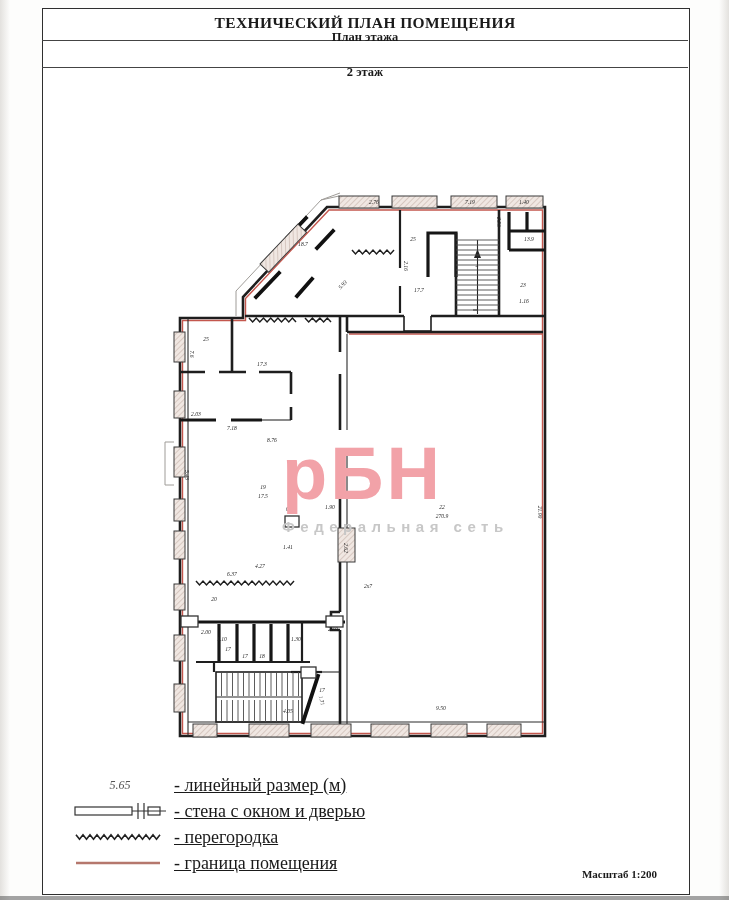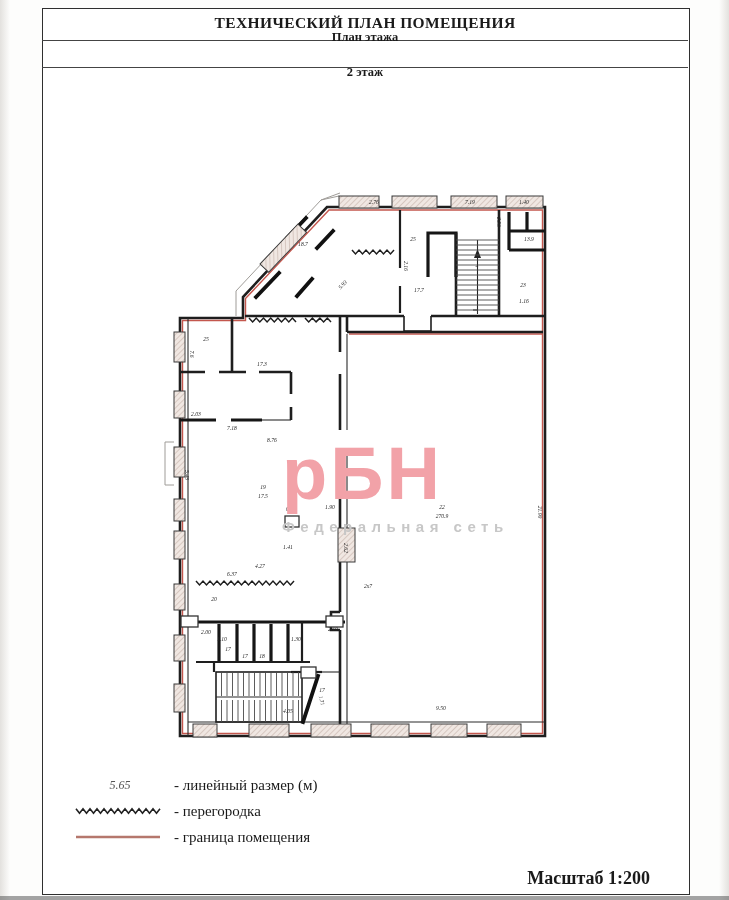--- a/index.html
+++ b/index.html
@@ -39,23 +39,23 @@
   .arrowhead{fill:#222;}
   
   .watermark{position:absolute;left:282px;top:398px;width:220px;pointer-events:none;margin-top:40px;}
   .wm-main{font-family:"Liberation Sans",sans-serif;font-weight:800;font-size:74px;line-height:72px;letter-spacing:3px;color:#f2a2a8;}
   .wm-sub{margin-top:8px;font-family:"Liberation Sans",sans-serif;font-size:15px;letter-spacing:5.5px;color:#c7c7c7;white-space:nowrap;font-weight:bold;}
   
   .legend{position:absolute;left:66px;top:772px;width:420px;}
   .legend-heading{font-weight:bold;font-size:13.5px;margin-bottom:10px;}
   .legend-row{display:flex;align-items:center;height:26px;}
   .legend-sym{width:92px;margin-left:8px;flex:0 0 92px;display:flex;align-items:center;justify-content:center;}
-  .legend-label{font-size:15px;margin-left:8px;}
+  .legend-label{font-size:18px;margin-left:8px;text-decoration:underline;}
   .dim-sample{font-style:italic;font-size:12px;color:#555;}
-  .scale{position:absolute;right:79px;top:868px;font-weight:bold;font-size:18px;}
+  .scale{position:absolute;right:72px;top:868px;font-weight:bold;font-size:11px;}
 </style>
 </head>
 <body>
 
 <div class="page">
   <div class="frame"></div>
   <div class="hline" style="top:40px"></div>
   <div class="hline" style="top:67px"></div>
 
   <div class="header-text title">ТЕХНИЧЕСКИЙ ПЛАН ПОМЕЩЕНИЯ</div>
@@ -249,20 +249,32 @@
 
   <div class="legend">
 
     <div class="legend-row">
       <div class="legend-sym">
         <span class="dim-sample">5.65</span>
       </div>
       <div class="legend-label">- линейный размер (м)</div>
     </div>
 
+    <div class="legend-row">
+      <div class="legend-sym">
+        <svg width="92" height="16" viewBox="0 0 92 16">
+          <rect x="1" y="4" width="57" height="8" fill="none" stroke="#333" stroke-width="1.2"></rect>
+          <line x1="58" y1="8" x2="92" y2="8" stroke="#333" stroke-width="1"></line>
+          <line x1="64" y1="0" x2="64" y2="16" stroke="#333" stroke-width="1.2"></line>
+          <line x1="70" y1="0" x2="70" y2="16" stroke="#333" stroke-width="1.2"></line>
+          <rect x="74" y="4" width="12" height="8" fill="none" stroke="#333" stroke-width="1.2"></rect>
+        </svg>
+      </div>
+      <div class="legend-label">- стена с окном и дверью</div>
+    </div>
 
     <div class="legend-row">
       <div class="legend-sym">
         <svg width="92" height="10" viewBox="0 0 92 10">
           <polyline id="legend-zigzag" fill="none" stroke="#222" stroke-width="1.6" points="2.0,2.8 5.5,7.2 9.0,2.8 12.5,7.2 16.0,2.8 19.5,7.2 23.0,2.8 26.5,7.2 30.0,2.8 33.5,7.2 37.0,2.8 40.5,7.2 44.0,2.8 47.5,7.2 51.0,2.8 54.5,7.2 58.0,2.8 61.5,7.2 65.0,2.8 68.5,7.2 72.0,2.8 75.5,7.2 79.0,2.8 82.5,7.2 86.0,2.8"></polyline>
         </svg>
       </div>
       <div class="legend-label">- перегородка</div>
     </div>
 

